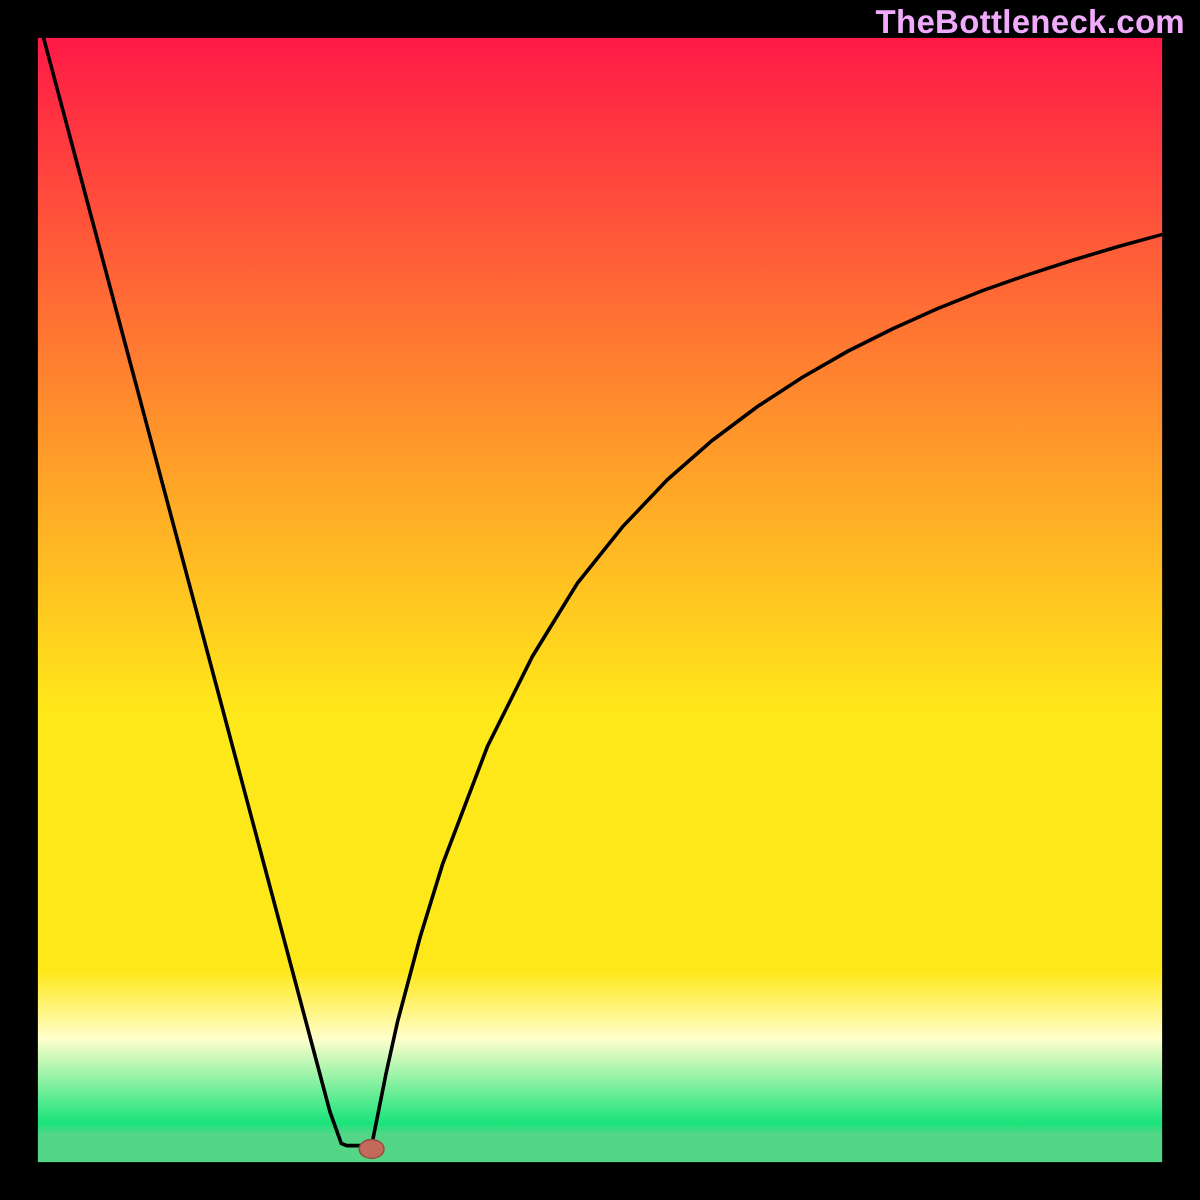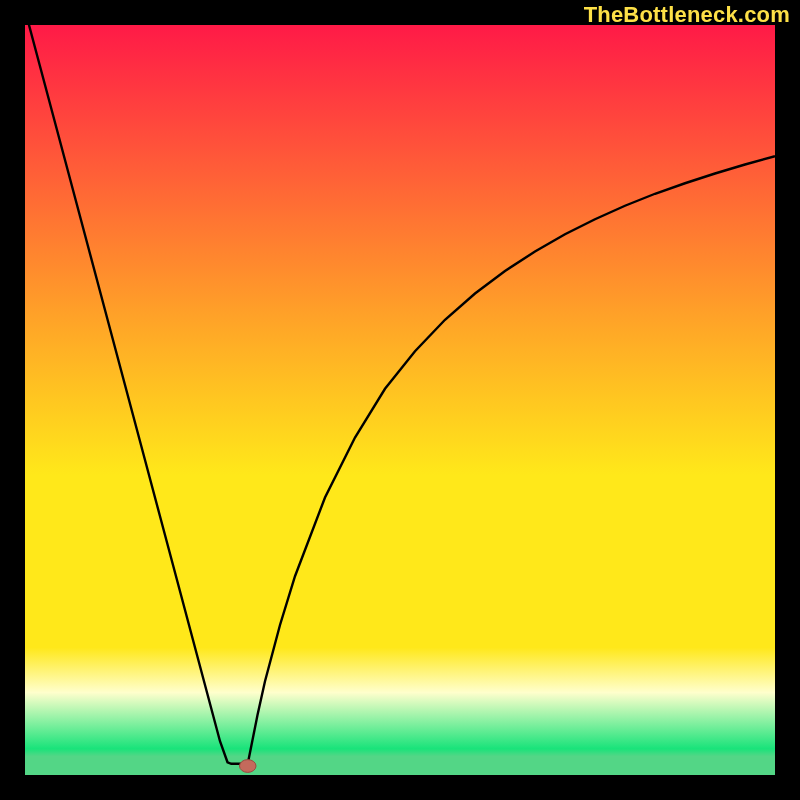--- a/index.html
+++ b/index.html
@@ -24,21 +24,21 @@
     left: 25px;
     top: 25px;
     width: 750px;
     height: 750px;
     overflow: hidden;
   }
   .watermark {
     position: absolute;
     top: 2px;
     right: 10px;
-    color: #fde047;
+    color: #f0abfc;
     font-size: 22px;
     font-weight: 600;
     letter-spacing: 0.2px;
     user-select: none;
   }
   svg { display: block; }
 </style>
 </head>
 <body>
 

